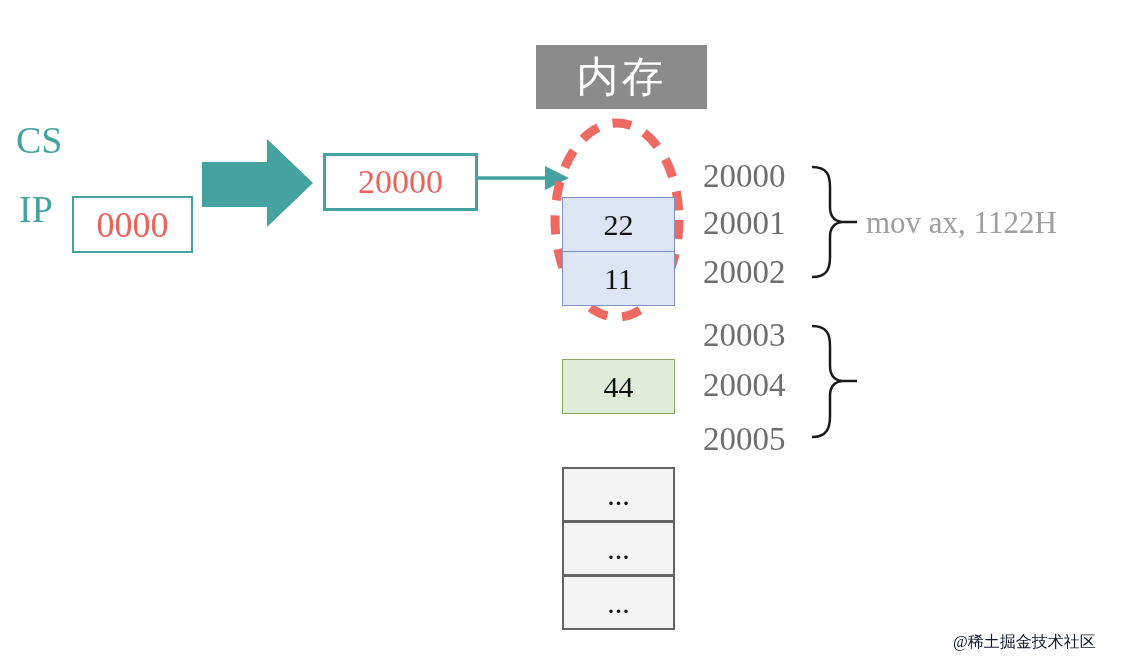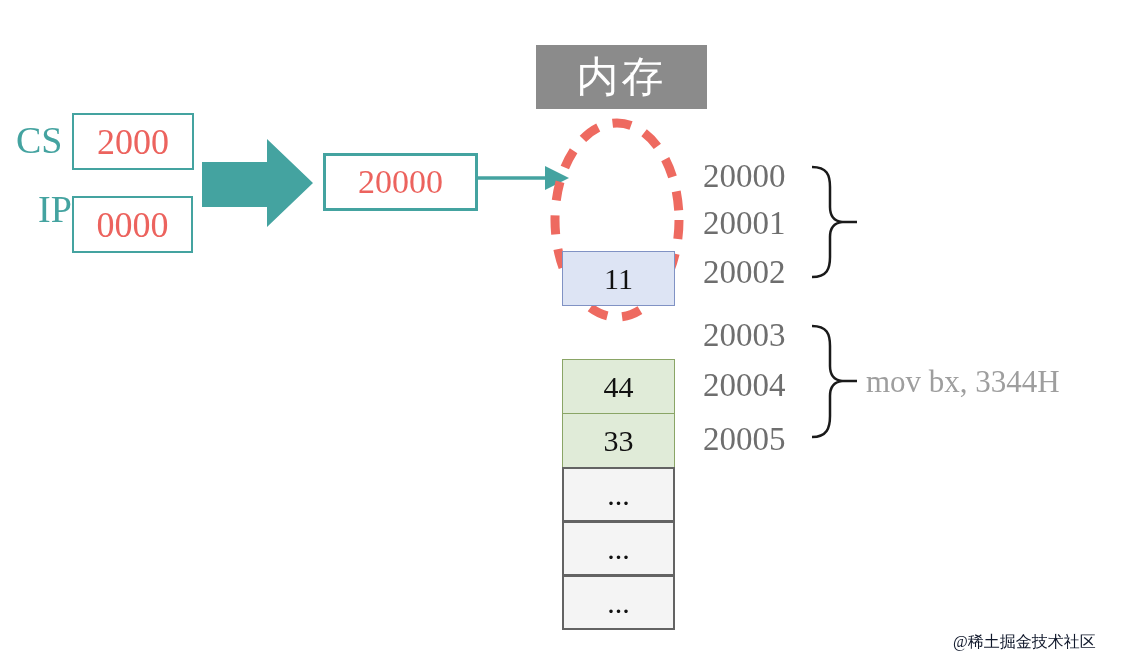--- a/index.html
+++ b/index.html
@@ -27,21 +27,21 @@
 
   
   .reg-label{color:#44a3a0;font-size:38px;line-height:38px;}
   .reg-box{
     background:#ffffff;border:2px solid #44a3a0;
     display:flex;align-items:center;justify-content:center;
     color:#ec635e;font-size:36px;
   }
   .cs-label{left:16px;top:121px;}
   .cs-box{left:72px;top:113px;width:118px;height:53px;}
-  .ip-label{left:38px;top:190px;}
+  .ip-label{left:19px;top:190px;}
   .ip-box{left:72px;top:184px;width:117px;height:53px;margin-top:12px;}
 
   
   .addr-box{
     left:323px;top:153px;width:149px;height:52px;
     background:#ffffff;border:3px solid #44a3a0;
     display:flex;align-items:center;justify-content:center;
     color:#ec635e;font-size:34px;
   }
 
@@ -88,44 +88,41 @@
 
     <g>
       <path d="M812,326 C827,326 830,334 830,346 L830,366 C830,375 834,380 842,381 C834,382 830,387 830,396 L830,416 C830,428 827,437 812,437" stroke="#1a1a1a" stroke-width="2.5" fill="none"></path>
       <line x1="842" y1="381" x2="857" y2="381" stroke="#1a1a1a" stroke-width="2.5"></line>
     </g>
   </svg>
 
   <div class="abs mem-title">内存</div>
 
   <div class="abs reg-label cs-label">CS</div>
-  <div class="abs reg-box cs-box">
-    <span>2000</span>
-  </div>
 
   <div class="abs reg-label ip-label">IP</div>
   <div class="abs reg-box ip-box">
     <span>0000</span>
   </div>
 
   <div class="abs addr-box">
     <span>20000</span>
   </div>
 
+  <div class="abs cell code" style="top:197px">22</div>
   <div class="abs cell code" style="top:251px">11</div>
   <div class="abs cell data" style="top:359px">44</div>
-  <div class="abs cell data" style="top:413px">33</div>
   <div class="abs cell empty" style="top:467px">...</div>
   <div class="abs cell empty" style="top:521px">...</div>
   <div class="abs cell empty" style="top:575px">...</div>
 
   <div class="abs addr-label" style="top:160px">20000</div>
   <div class="abs addr-label" style="top:207px">20001</div>
   <div class="abs addr-label" style="top:256px">20002</div>
   <div class="abs addr-label" style="top:319px">20003</div>
   <div class="abs addr-label" style="top:369px">20004</div>
   <div class="abs addr-label" style="top:423px">20005</div>
 
-  <div class="abs instr" style="top:366px">mov bx, 3344H</div>
+  <div class="abs instr" style="top:207px">mov ax, 1122H</div>
 
   <div class="abs watermark">@稀土掘金技术社区</div>
 
 </div>
 
 </body></html>

